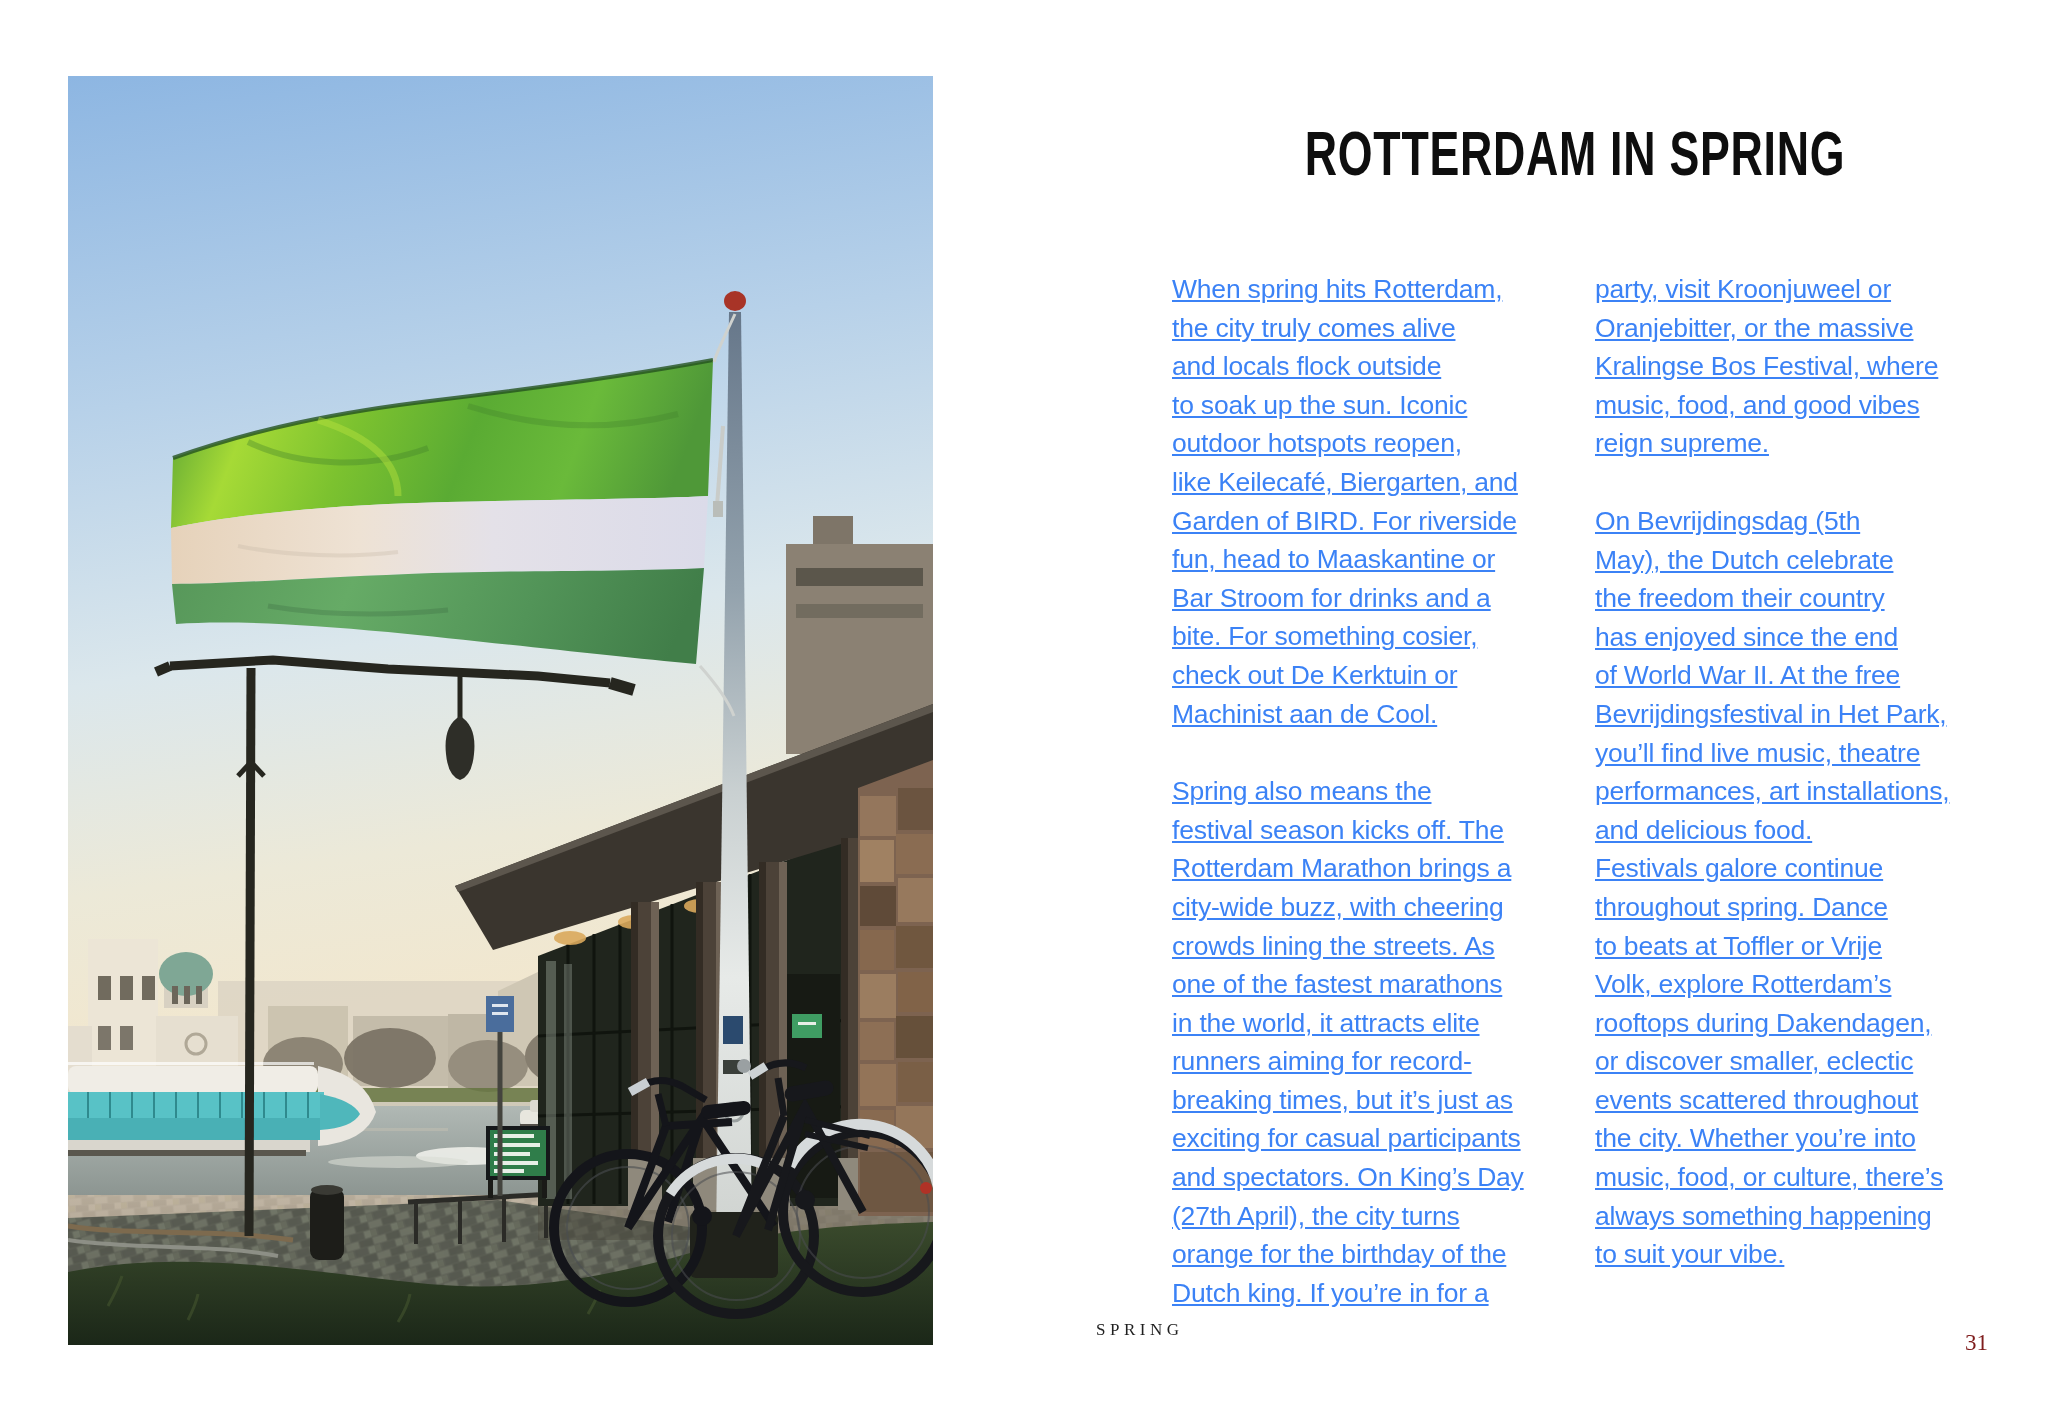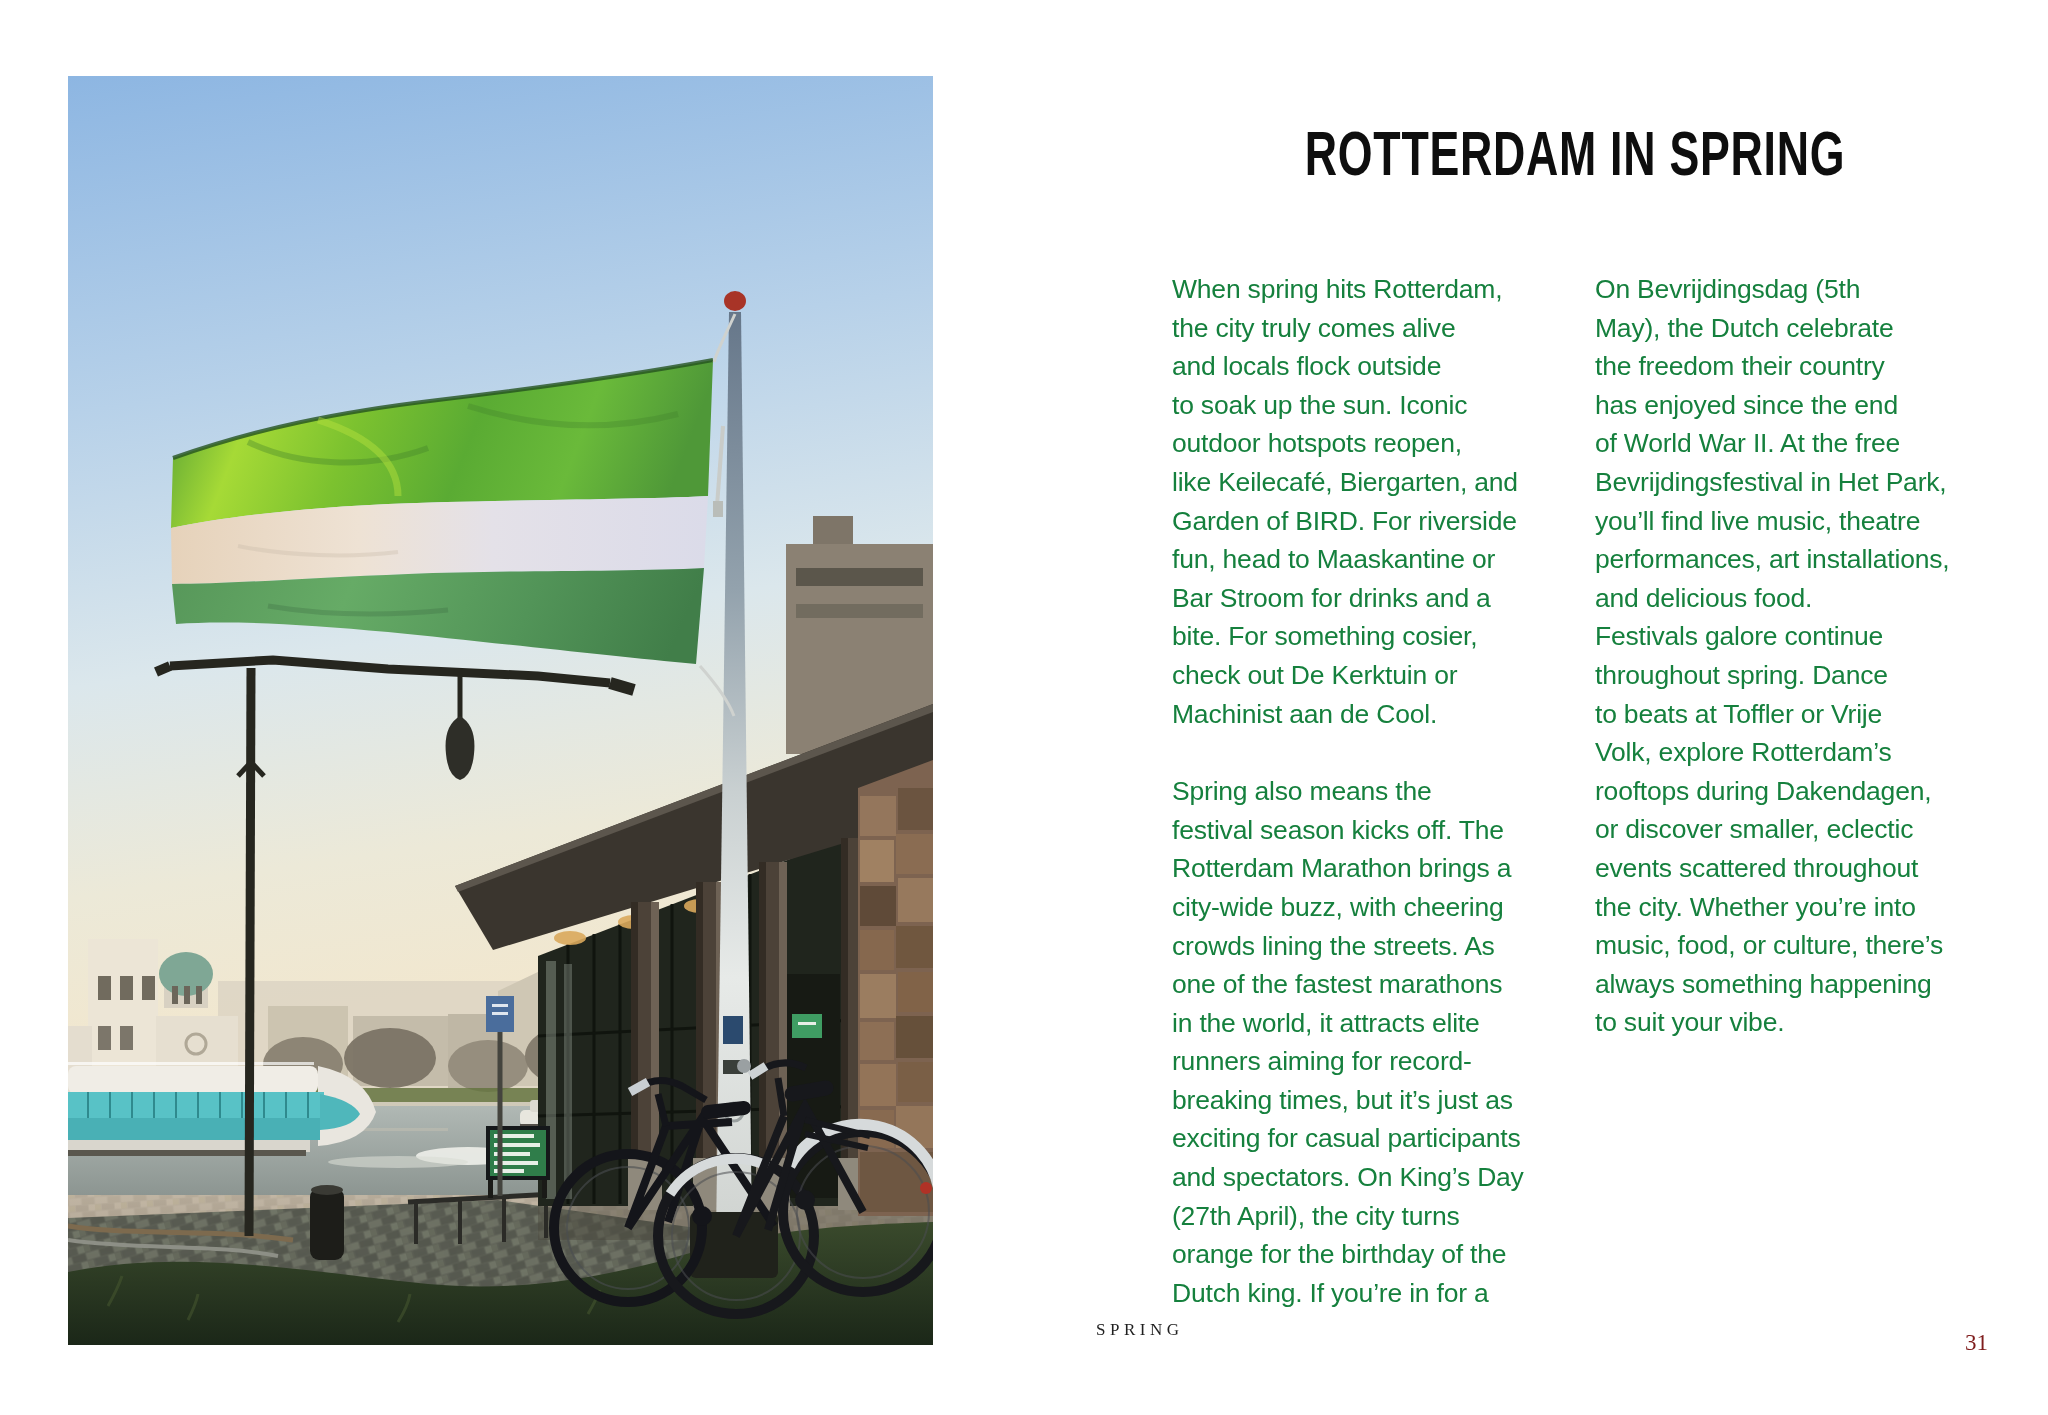--- a/index.html
+++ b/index.html
@@ -19,21 +19,21 @@
     letter-spacing:1px;
     transform:scaleX(0.71);transform-origin:50% 0;
   }
   .columns{position:absolute;left:1172px;top:270px;width:806px;}
   .column{position:absolute;top:0;}
   .column-1{left:0;width:380px;}
   .column-2{left:423px;width:383px;}
   .column p{
     margin:0 0 39px 0;
     font-size:26.5px;line-height:38.6px;letter-spacing:-0.2px;
-    color:#15803d;white-space:pre;
+    color:#3b82f6;white-space:pre;text-decoration:underline;
   }
   .column p:last-child{margin-bottom:0;}
   .footer-label{
     position:absolute;left:1096px;top:1320px;
     font-family:"Liberation Serif", serif;
     font-size:17px;letter-spacing:4.5px;color:#1f1f1f;
   }
   .page-number{
     position:absolute;right:60px;top:1330px;
     font-family:"Liberation Serif", serif;
@@ -428,20 +428,25 @@
 in the world, it attracts elite
 runners aiming for record-
 breaking times, but it’s just as
 exciting for casual participants
 and spectators. On King’s Day
 (27th April), the city turns
 orange for the birthday of the
 Dutch king. If you’re in for a</p>
   </div>
   <div class="column column-2">
+    <p>party, visit Kroonjuweel or
+Oranjebitter, or the massive
+Kralingse Bos Festival, where
+music, food, and good vibes
+reign supreme.</p>
     <p>On Bevrijdingsdag (5th
 May), the Dutch celebrate
 the freedom their country
 has enjoyed since the end
 of World War II. At the free
 Bevrijdingsfestival in Het Park,
 you’ll find live music, theatre
 performances, art installations,
 and delicious food.
 Festivals galore continue

